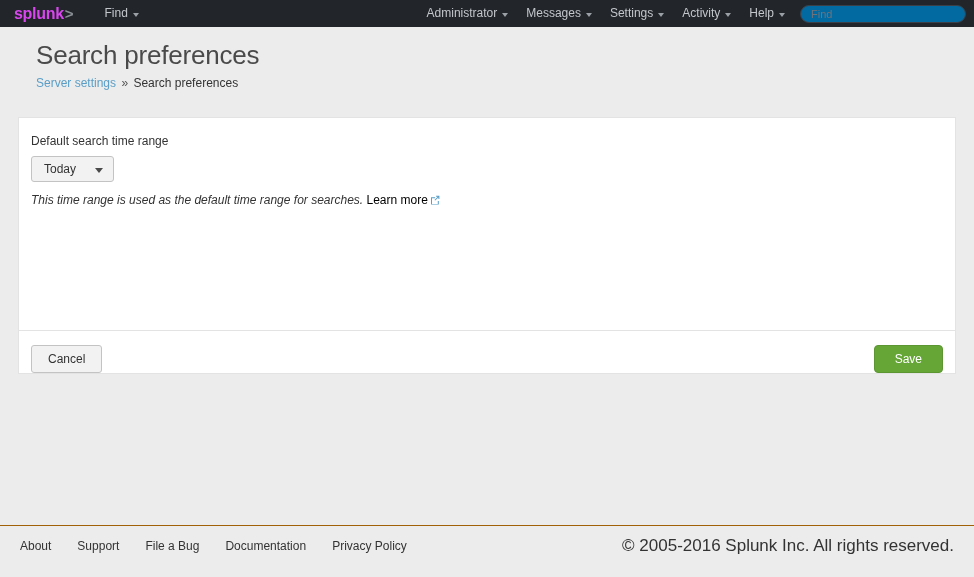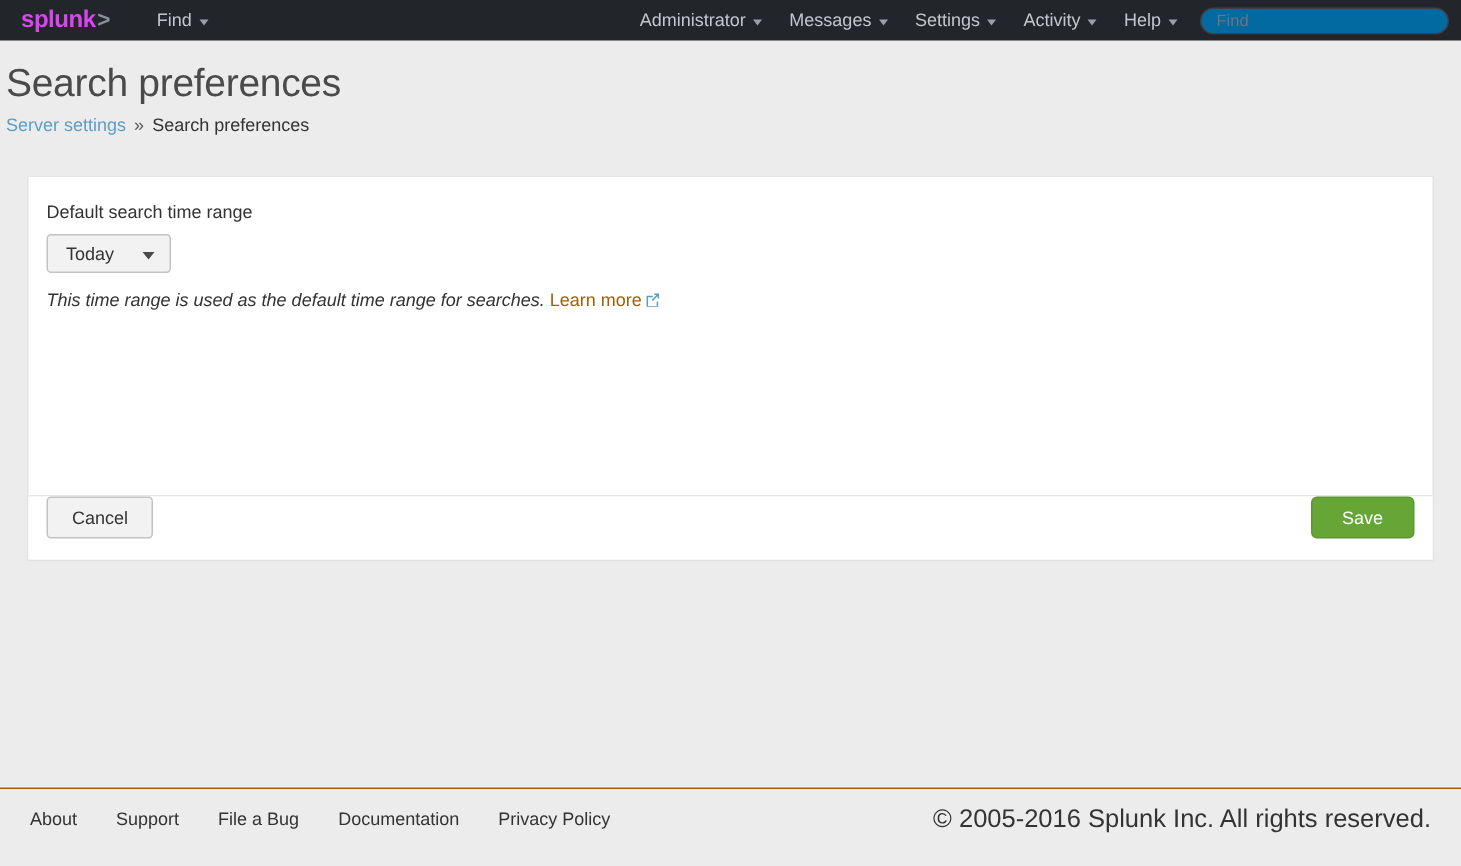--- a/index.html
+++ b/index.html
@@ -78,21 +78,21 @@
     font-size: 11px;
     font-family: "Liberation Sans", sans-serif;
     padding: 0 10px;
     outline: none;
     margin-left: 6px;
   }
   .find-input::placeholder { color: #6f747a; }
 
   
   .page-header {
-    padding: 14px 0 0 4px;
+    padding: 14px 0 0 36px;
   }
   .page-title {
     font-size: 26px;
     font-weight: normal;
     color: #4a4a4a;
     margin: 0;
     line-height: 1.15;
     letter-spacing: -0.2px;
   }
   .breadcrumb {
@@ -149,35 +149,35 @@
     position: relative;
     top: 1px;
   }
   .help-text {
     margin-top: 11px;
     font-size: 12px;
     font-style: italic;
     color: #333333;
   }
   .help-text a {
-    color: #a16207;
+    color: #000000;
     text-decoration: none;
     font-style: normal;
     cursor: pointer;
   }
   .ext-icon {
     display: inline-block;
     vertical-align: -1px;
     margin-left: 2px;
   }
 
   .panel-footer {
     height: 42px;
     display: flex;
-    align-items: flex-start;
+    align-items: flex-end;
     justify-content: space-between;
     padding: 0 12px;
     background: #ffffff;
   }
   .btn-cancel {
     background: #f2f2f2;
     border: 1px solid #c3c3c3;
     border-radius: 3px;
     padding: 6px 16px;
     font-size: 12px;

